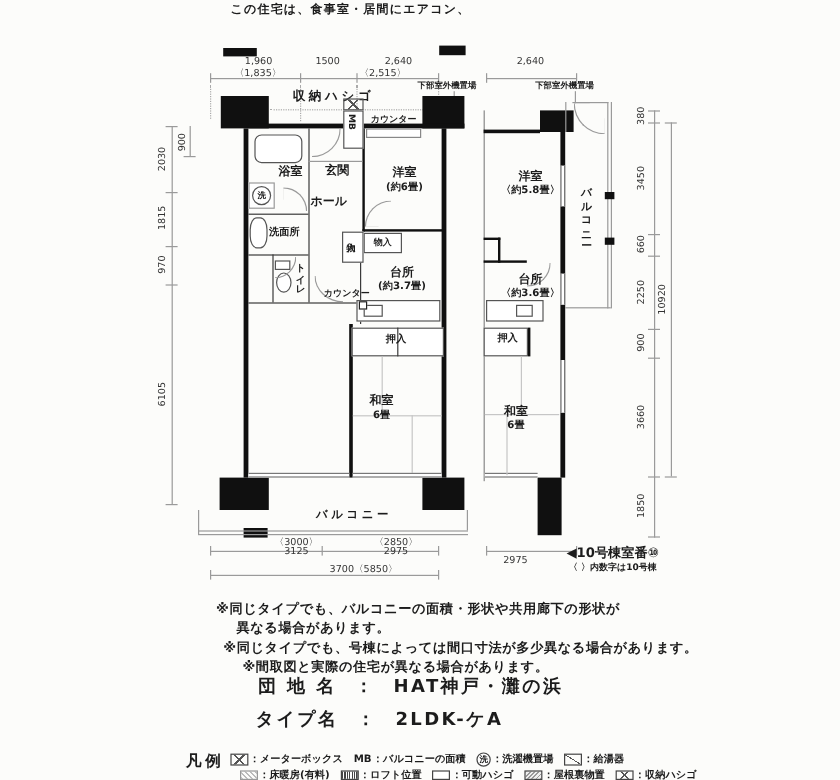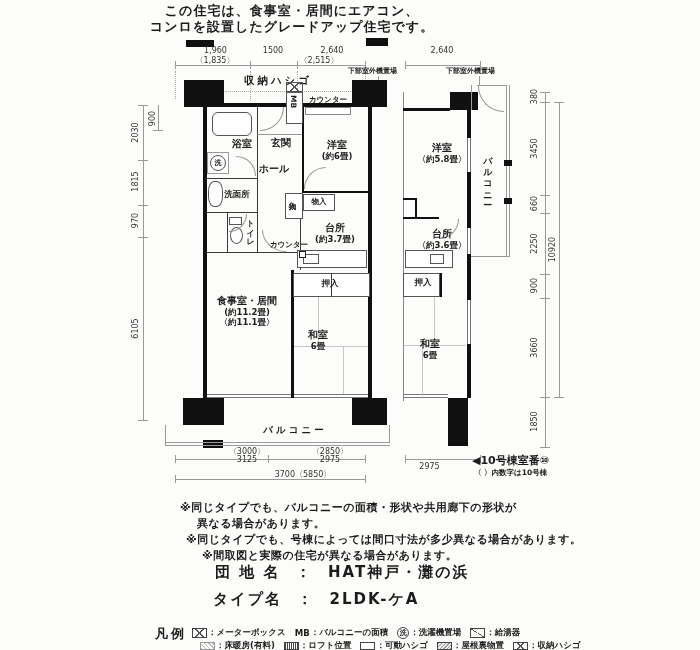--- a/index.html
+++ b/index.html
@@ -1,20 +1,20 @@
 <!DOCTYPE html>
 <html><head>
 <meta charset="utf-8">
 <style>
   * { margin:0; padding:0; box-sizing:border-box; }
   html,body { width:700px; height:650px; }
   body { position:relative; background:#fcfcfa; color:#1c1c1c;
          font-family:"DejaVu Sans", sans-serif; overflow:hidden; }
   .header { position:absolute; top:3px; left:0; width:584px; text-align:center;
-            font-size:13px; font-weight:bold; line-height:1.25; letter-spacing:1px; }
+            font-size:10px; font-weight:bold; line-height:1.25; letter-spacing:1px; }
   .plan { position:absolute; left:0; top:38px; width:700px; height:462px; }
   .wall { position:absolute; background:#101010; }
   .part { position:absolute; background:#3a3a3a; }
   .lt   { position:absolute; background:#9a9a9a; }
   .box  { position:absolute; background:#fff; border:1px solid #555; }
   .wlh  { position:absolute; height:4px; background:#fff; border-top:1px solid #777; border-bottom:1px solid #777; }
   .wlv  { position:absolute; width:4px; background:#fff; border-left:1px solid #777; border-right:1px solid #777; }
   .ext  { position:absolute; border-left:1px dotted #aaa; }
   .exth { position:absolute; border-top:1px dotted #aaa; }
   .arc  { position:absolute; border:1px solid #999; background:transparent; }
@@ -43,21 +43,20 @@
   .sym-hatch-light { background:repeating-linear-gradient(45deg,#bbb 0 1px,transparent 1px 3px); }
   .sym-hatch-dense { background:repeating-linear-gradient(90deg,#444 0 1px,#fff 1px 2px); }
   .sym-hatch-gray  { background:repeating-linear-gradient(135deg,#999 0 1px,#eee 1px 2.5px); }
   .sym-mbtext { font-size:8.5px; font-weight:bold; }
 </style>
 </head>
 <body>
 
 <div class="header">
   <div>この住宅は、食事室・居間にエアコン、</div>
-  <div>コンロを設置したグレードアップ住宅です。</div>
 </div>
 
 <div class="plan">
 
   <div class="lt" style="left:175px;top:27px;width:190px;height:1px"></div>
   <div class="lt" style="left:405px;top:27px;width:75px;height:1px"></div>
   <div class="lt" style="left:175px;top:23px;width:1px;height:8px"></div>
   <div class="lt" style="left:250px;top:23px;width:1px;height:8px"></div>
   <div class="lt" style="left:297px;top:23px;width:1px;height:8px"></div>
   <div class="lt" style="left:365px;top:23px;width:1px;height:8px"></div>
@@ -217,25 +216,20 @@
   <div class="rl" style="left:306px;top:101px;width:62px">
     <div>洋室</div>
     <div class="sz">(約6畳)</div>
   </div>
   <div class="rl" style="left:305px;top:184px;width:60px">
     <div>台所</div>
     <div class="sz">(約3.7畳)</div>
   </div>
   <div class="rl" style="left:266px;top:202px;width:46px;font-size:7.5px">カウンター</div>
   <div class="rl" style="left:310px;top:240px;width:40px;font-size:8.5px">押入</div>
-  <div class="rl" style="left:198px;top:257px;width:98px">
-    <div>食事室・居間</div>
-    <div class="sz">(約11.2畳)</div>
-    <div class="sz">〈約11.1畳〉</div>
-  </div>
   <div class="rl" style="left:296px;top:291px;width:44px">
     <div>和室</div>
     <div class="sz">6畳</div>
   </div>
   <div class="rl" style="left:250px;top:386px;width:90px;font-size:9.5px;letter-spacing:3px">バルコニー</div>
   <div class="rl" style="left:410px;top:104px;width:64px">
     <div>洋室</div>
     <div class="sz">〈約5.8畳〉</div>
   </div>
   <div class="rl" style="left:410px;top:190px;width:64px">

